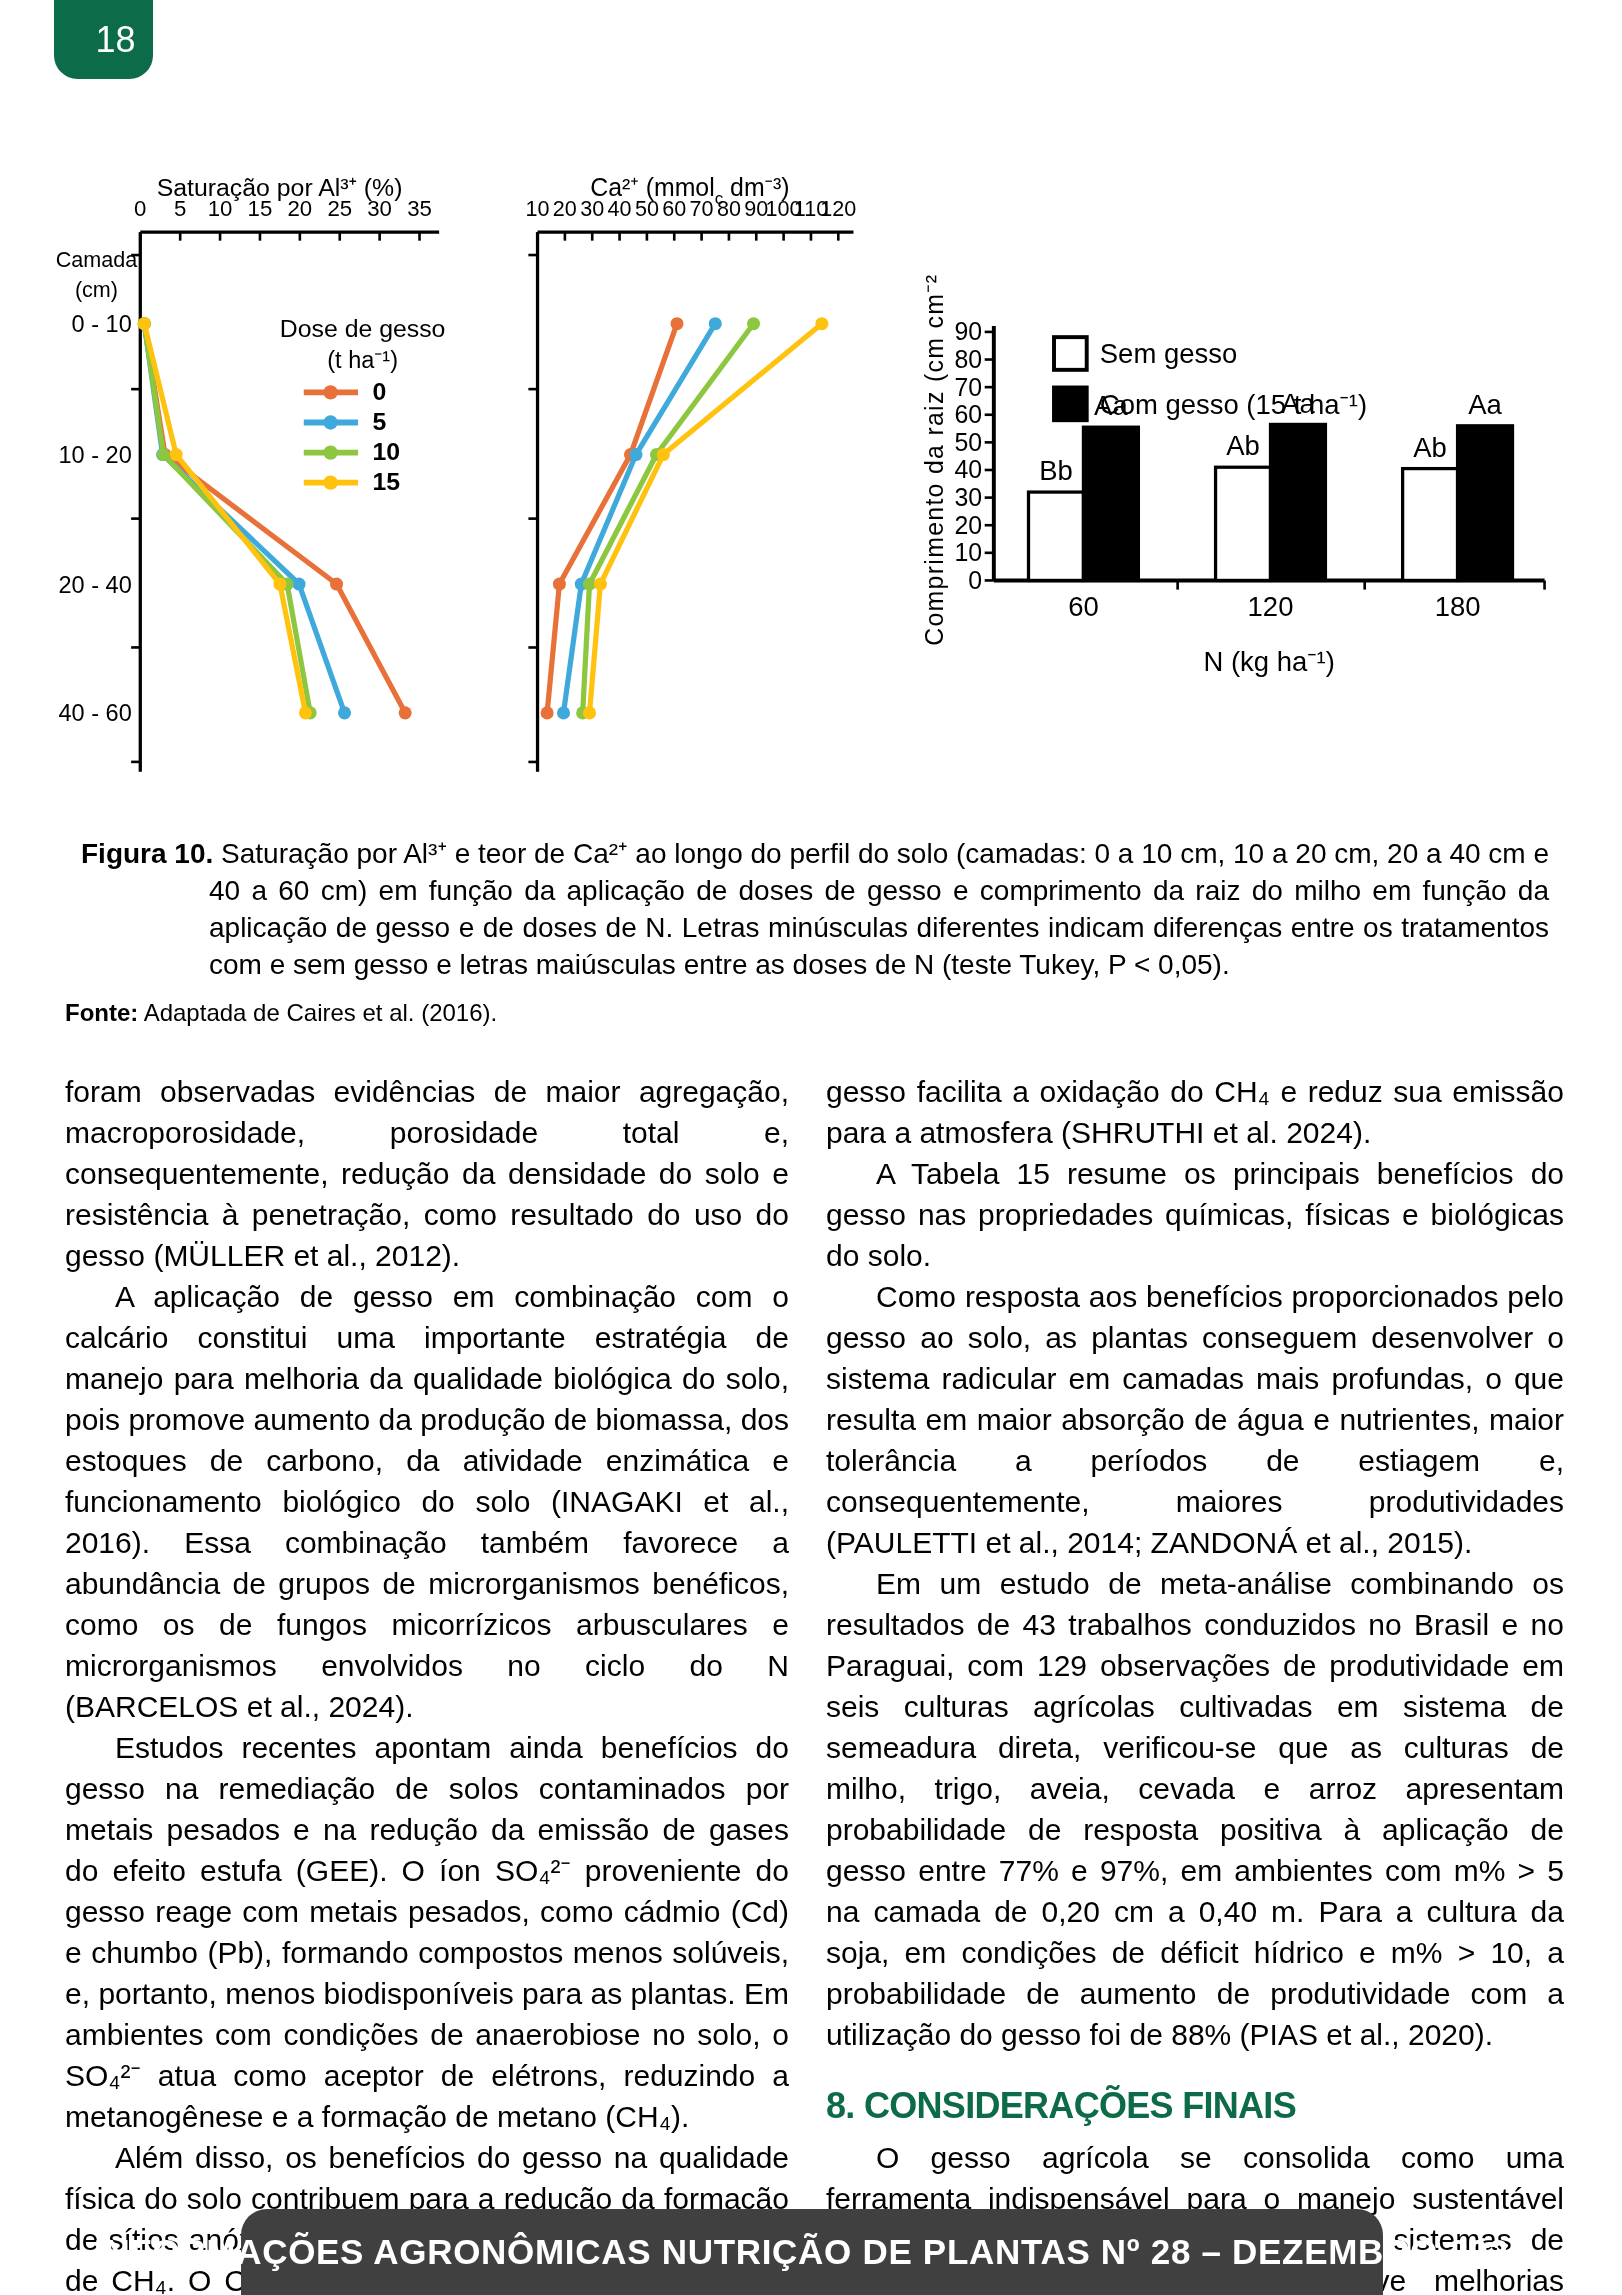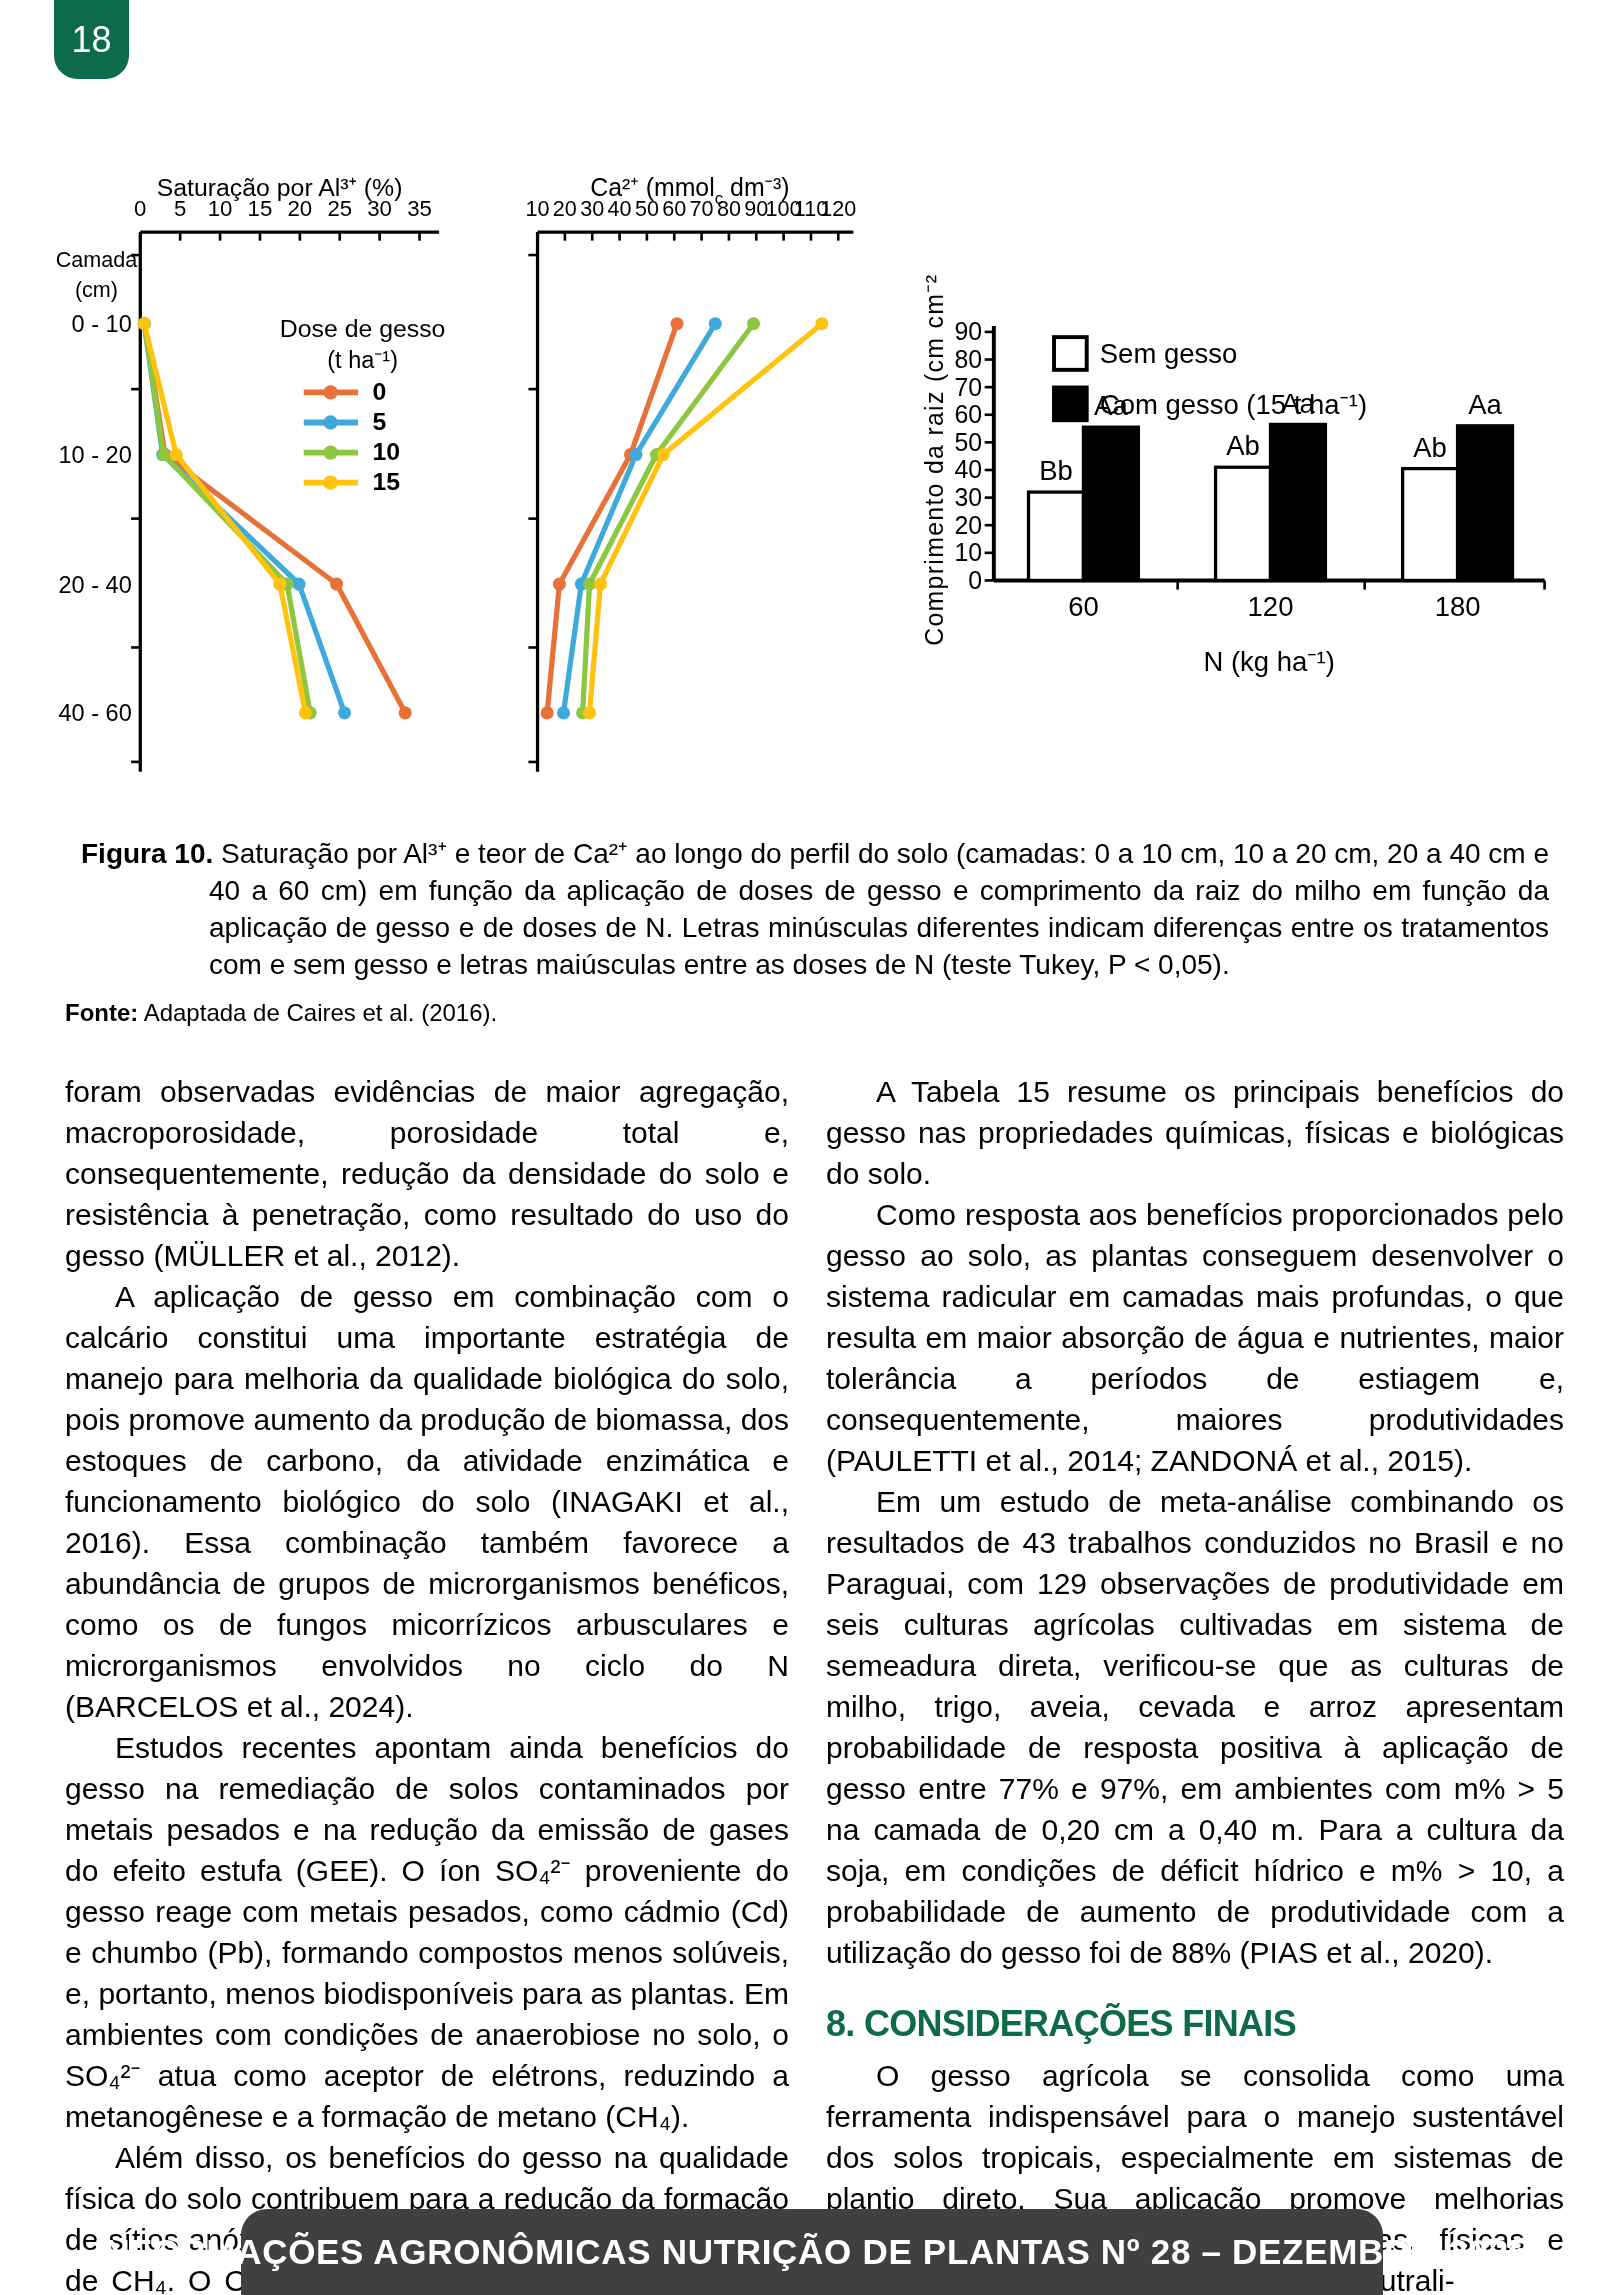--- a/index.html
+++ b/index.html
@@ -1,19 +1,19 @@
 <!DOCTYPE html>
 <html lang="pt" style="font-size:10.5px"><head>
 <meta charset="utf-8">
 <style>
   html,body{margin:0;padding:0;background:#fff;}
   .page{position:relative;width:1623px;height:2295px;background:#ffffff;overflow:hidden;
         font-family:"Liberation Sans",sans-serif;color:#000;}
   .badge{position:absolute;left:54px;top:0;width:75px;height:79px;background:#0c6b48;
-         border-radius:0 0 23.6px 23.6px;display:flex;align-items:center;justify-content:center;}
+         border-radius:0 0 23.6px 23.6px;display:flex;align-items:center;justify-content:center;padding-left:24px;}
   .badge span{color:#fff;font-size:36px;}
   svg{position:absolute;font-family:"Liberation Sans",sans-serif;}
   #chart-al{left:52px;top:170px;}
   #chart-ca{left:523px;top:170px;}
   #chart-root{left:923px;top:275px;}
   .caption-block{position:absolute;left:65px;top:819px;width:1500px;}
   .caption{font-size:28px;line-height:37px;text-align:justify;padding-left:128px;text-indent:-128px;margin:16px;}
   .fonte{font-size:24px;margin:10.5px 0 0 0;}
   .col{position:absolute;top:1071px;font-size:30px;line-height:41px;text-align:justify;}
   #col-left{left:65px;width:724px;}
@@ -216,20 +216,21 @@
     </p>
   </div>
 
   <div class="col" id="col-left">
       <p>foram observadas evidências de maior agregação, macroporosidade, porosidade total e, consequentemente, redução da densidade do solo e resistência à penetração, como resultado do uso do gesso (MÜLLER et al., 2012).</p>
       <p class="ind">A aplicação de gesso em combinação com o calcário constitui uma importante estratégia de manejo para melhoria da qualidade biológica do solo, pois promove aumento da produção de biomassa, dos estoques de carbono, da atividade enzimática e funcionamento biológico do solo (INAGAKI et al., 2016). Essa combinação também favorece a abundância de grupos de microrganismos benéficos, como os de fungos micorrízicos arbusculares e microrganismos envolvidos no ciclo do N (BARCELOS et al., 2024).</p>
       <p class="ind">Estudos recentes apontam ainda benefícios do gesso na remediação de solos contaminados por metais pesados e na redução da emissão de gases do efeito estufa (GEE). O íon SO₄²⁻ proveniente do gesso reage com metais pesados, como cádmio (Cd) e chumbo (Pb), formando compostos menos solúveis, e, portanto, menos biodisponíveis para as plantas. Em ambientes com condições de anaerobiose no solo, o SO₄²⁻ atua como aceptor de elétrons, reduzindo a metanogênese e a formação de metano (CH₄).</p>
       <p class="ind">Além disso, os benefícios do gesso na qualidade física do solo contribuem para a redução da formação de sítios anóxicos, o que também diminui a produção de CH₄. O CH₄ pode reagir com o gesso, formando enxofre elementar (S⁰), dióxido de carbono (CO₂) e água (H₂O), conforme a reação: CH₄ + 2CH₂ + CaSO₄ → S⁰ + CO₂ + 2H₂O + CaS. O CO₂ é um GEE menos potente do que o CH₄ e, dessa forma, a presença do</p>
     </div>
   <div class="col" id="col-right">
+      <p>gesso facilita a oxidação do CH₄ e reduz sua emissão para a atmosfera (SHRUTHI et al. 2024).</p>
       <p class="ind">A Tabela 15 resume os principais benefícios do gesso nas propriedades químicas, físicas e biológicas do solo.</p>
       <p class="ind">Como resposta aos benefícios proporcionados pelo gesso ao solo, as plantas conseguem desenvolver o sistema radicular em camadas mais profundas, o que resulta em maior absorção de água e nutrientes, maior tolerância a períodos de estiagem e, consequentemente, maiores produtividades (PAULETTI et al., 2014; ZANDONÁ et al., 2015).</p>
       <p class="ind">Em um estudo de meta-análise combinando os resultados de 43 trabalhos conduzidos no Brasil e no Paraguai, com 129 observações de produtividade em seis culturas agrícolas cultivadas em sistema de semeadura direta, verificou-se que as culturas de milho, trigo, aveia, cevada e arroz apresentam probabilidade de resposta positiva à aplicação de gesso entre 77% e 97%, em ambientes com m% &gt; 5 na camada de 0,20 cm a 0,40 m. Para a cultura da soja, em condições de déficit hídrico e m% &gt; 10, a probabilidade de aumento de produtividade com a utilização do gesso foi de 88% (PIAS et al., 2020).</p>
       <h2 style="color: rgb(14, 107, 71);">8. CONSIDERAÇÕES FINAIS</h2>
       <p class="ind">O gesso agrícola se consolida como uma ferramenta indispensável para o manejo sustentável dos solos tropicais, especialmente em sistemas de plantio direto. Sua aplicação promove melhorias significativas nas propriedades químicas, físicas e biológicas do solo, contribuindo para a neutrali-</p>
     </div>
 
   <div class="footer">
     <span>INFORMAÇÕES AGRONÔMICAS NUTRIÇÃO DE PLANTAS Nº 28 – DEZEMBRO 2025</span>
   </div>

